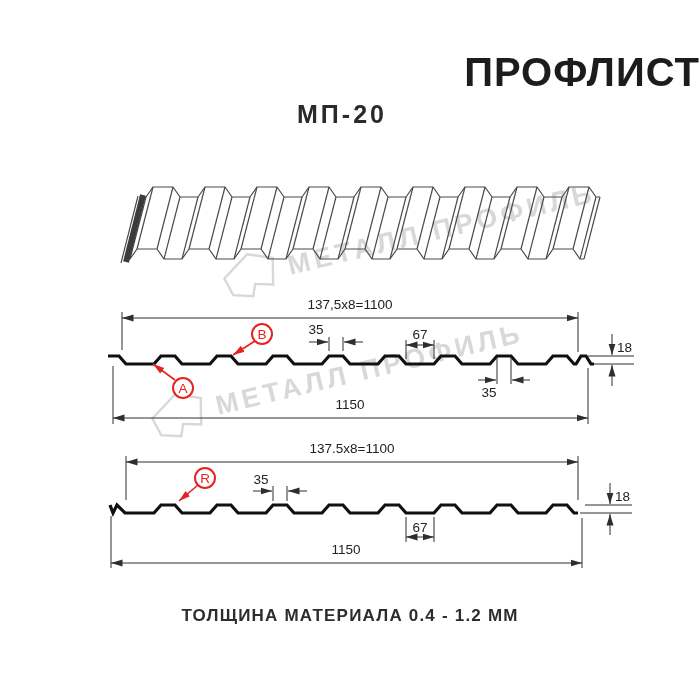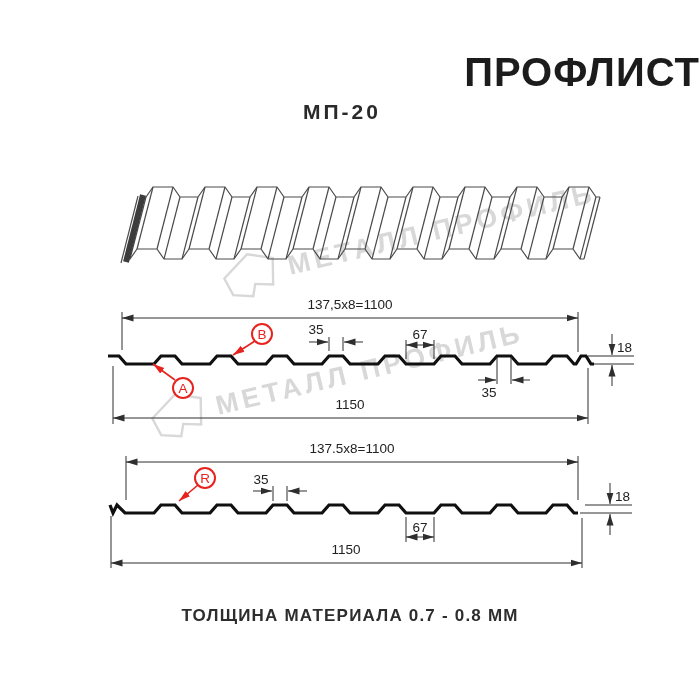--- a/index.html
+++ b/index.html
@@ -1,21 +1,21 @@
 <!DOCTYPE html>
 <html><head>
 <meta charset="utf-8">
 <style>
   html,body{margin:0;padding:0;}
   body{width:700px;height:700px;background:#ffffff;position:relative;overflow:hidden;
        font-family:"Liberation Sans", sans-serif;}
   .abs{position:absolute;}
   .title{top:50px;left:0;width:700px;text-align:right;font-size:40px;font-weight:800;
          letter-spacing:1px;color:#1c1c1c;z-index:3;}
-  .subtitle{top:100px;left:0;width:684px;text-align:center;font-size:21px;font-weight:600;
+  .subtitle{top:100px;left:0;width:684px;text-align:center;font-size:25px;font-weight:600;
             letter-spacing:3px;color:#2a2a2a;z-index:3;}
   .footer{top:606px;left:0;width:700px;text-align:center;font-size:17px;font-weight:600;
           letter-spacing:1.2px;color:#2d2d2d;z-index:3;}
   .wm{display:flex;align-items:center;gap:10px;z-index:1;color:#d8d8d8;
       font-size:27px;font-weight:700;letter-spacing:4px;white-space:nowrap;}
   .wm1{left:222px;top:258px;transform:rotate(-13.5deg);transform-origin:left center;}
   .wm2{left:150px;top:398px;transform:rotate(-13.5deg);transform-origin:left center;}
   .wm svg{flex:0 0 auto;}
   .wm .wmlogo{stroke:#d8d8d8;stroke-width:2.5;fill:none;}
   #sheet3d{left:0;top:160px;z-index:2;}
@@ -176,13 +176,13 @@
     <line class="dim" x1="582" y1="518" x2="582" y2="568"></line>
     <line class="dim" x1="111" y1="563" x2="582" y2="563" marker-start="url(#arr)" marker-end="url(#arr)"></line>
     <text class="dtxt" x="346" y="554" text-anchor="middle">1150</text>
 
     <line class="red" x1="198" y1="485" x2="179" y2="501" marker-end="url(#arrR)"></line>
     <circle class="redc" cx="205" cy="478" r="10"></circle>
     <text class="rtxt" x="205" y="483" text-anchor="middle">R</text>
   </g>
 </svg>
 
-<div class="abs footer">ТОЛЩИНА МАТЕРИАЛА 0.7 - 0.8 ММ</div>
+<div class="abs footer">ТОЛЩИНА МАТЕРИАЛА 0.4 - 1.2 ММ</div>
 
 </body></html>

